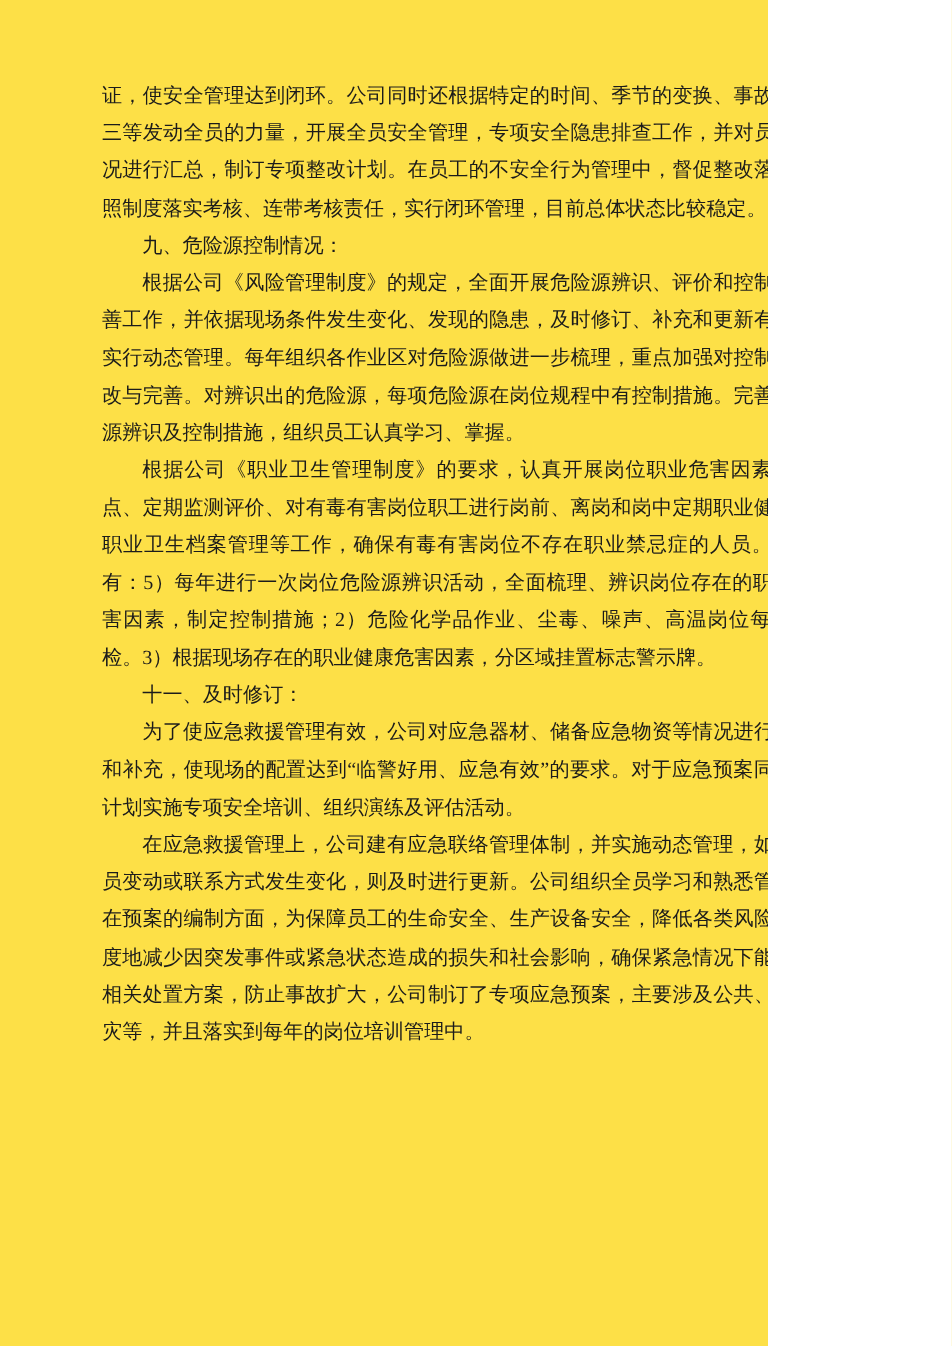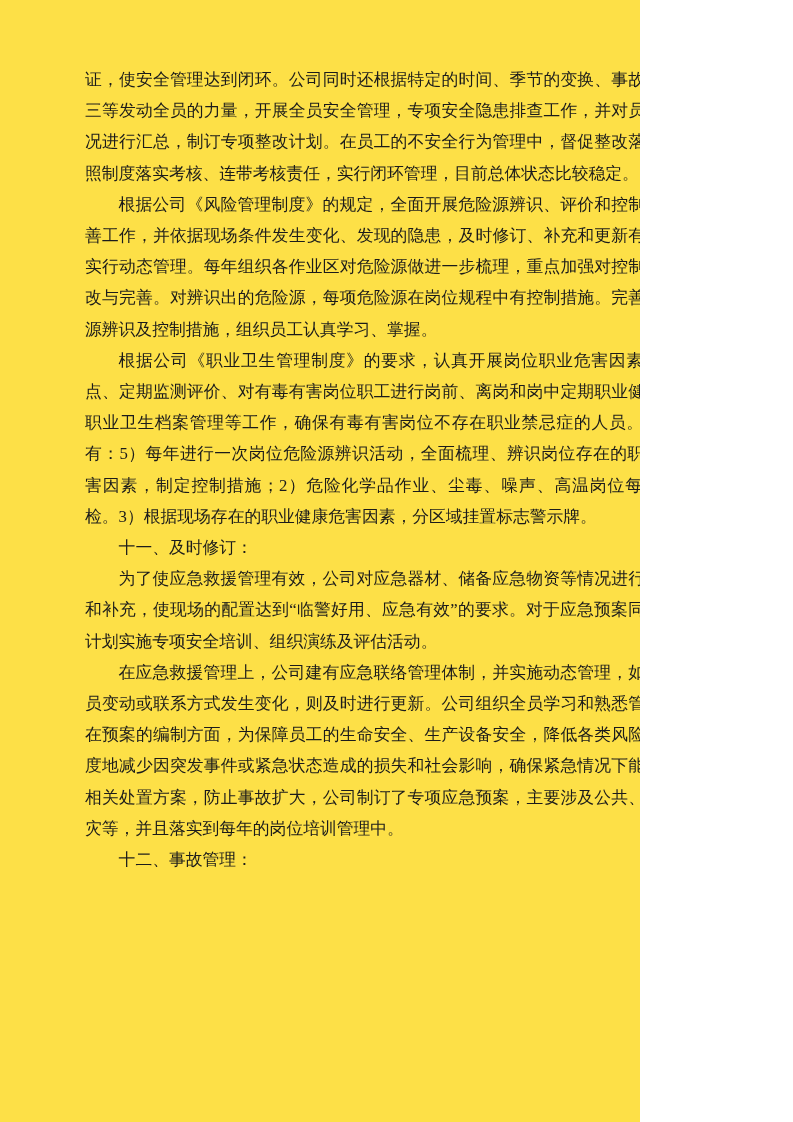--- a/index.html
+++ b/index.html
@@ -37,28 +37,28 @@
   }
 </style>
 </head>
 <body>
 
 <div class="page">
   <div class="content">
 
       <p class="para">证，使安全管理达到闭环。公司同时还根据特定的时间、季节的变换、事故的举一反三等发动全员的力量，开展全员安全管理，专项安全隐患排查工作，并对员工排查情况进行汇总，制订专项整改计划。在员工的不安全行为管理中，督促整改落实，并按照制度落实考核、连带考核责任，实行闭环管理，目前总体状态比较稳定。</p>
 
+      <p class="para">九、危险源控制情况：</p>
 
       <p class="para">根据公司《风险管理制度》的规定，全面开展危险源辨识、评价和控制措施的完善工作，并依据现场条件发生变化、发现的隐患，及时修订、补充和更新有关内容，实行动态管理。每年组织各作业区对危险源做进一步梳理，重点加强对控制措施的修改与完善。对辨识出的危险源，每项危险源在岗位规程中有控制措施。完善后的危险源辨识及控制措施，组织员工认真学习、掌握。</p>
 
 
       <p class="para">根据公司《职业卫生管理制度》的要求，认真开展岗位职业危害因素辨识、布点、定期监测评价、对有毒有害岗位职工进行岗前、离岗和岗中定期职业健康体检、职业卫生档案管理等工作，确保有毒有害岗位不存在职业禁忌症的人员。主要工作有：5）每年进行一次岗位危险源辨识活动，全面梳理、辨识岗位存在的职业健康危害因素，制定控制措施；2）危险化学品作业、尘毒、噪声、高温岗位每年组织体检。3）根据现场存在的职业健康危害因素，分区域挂置标志警示牌。</p>
 
       <p class="para">十一、及时修订：</p>
 
       <p class="para">为了使应急救援管理有效，公司对应急器材、储备应急物资等情况进行动态梳理和补充，使现场的配置达到“临警好用、应急有效”的要求。对于应急预案同样也是按计划实施专项安全培训、组织演练及评估活动。</p>
 
       <p class="para">在应急救援管理上，公司建有应急联络管理体制，并实施动态管理，如果发生人员变动或联系方式发生变化，则及时进行更新。公司组织全员学习和熟悉管理体制。在预案的编制方面，为保障员工的生命安全、生产设备安全，降低各类风险，最大限度地减少因突发事件或紧急状态造成的损失和社会影响，确保紧急情况下能及时启动相关处置方案，防止事故扩大，公司制订了专项应急预案，主要涉及公共、消防、火灾等，并且落实到每年的岗位培训管理中。</p>
 
-      <p class="para">十二、事故管理：</p>
 
     </div>
 </div>
 
 </body></html>

